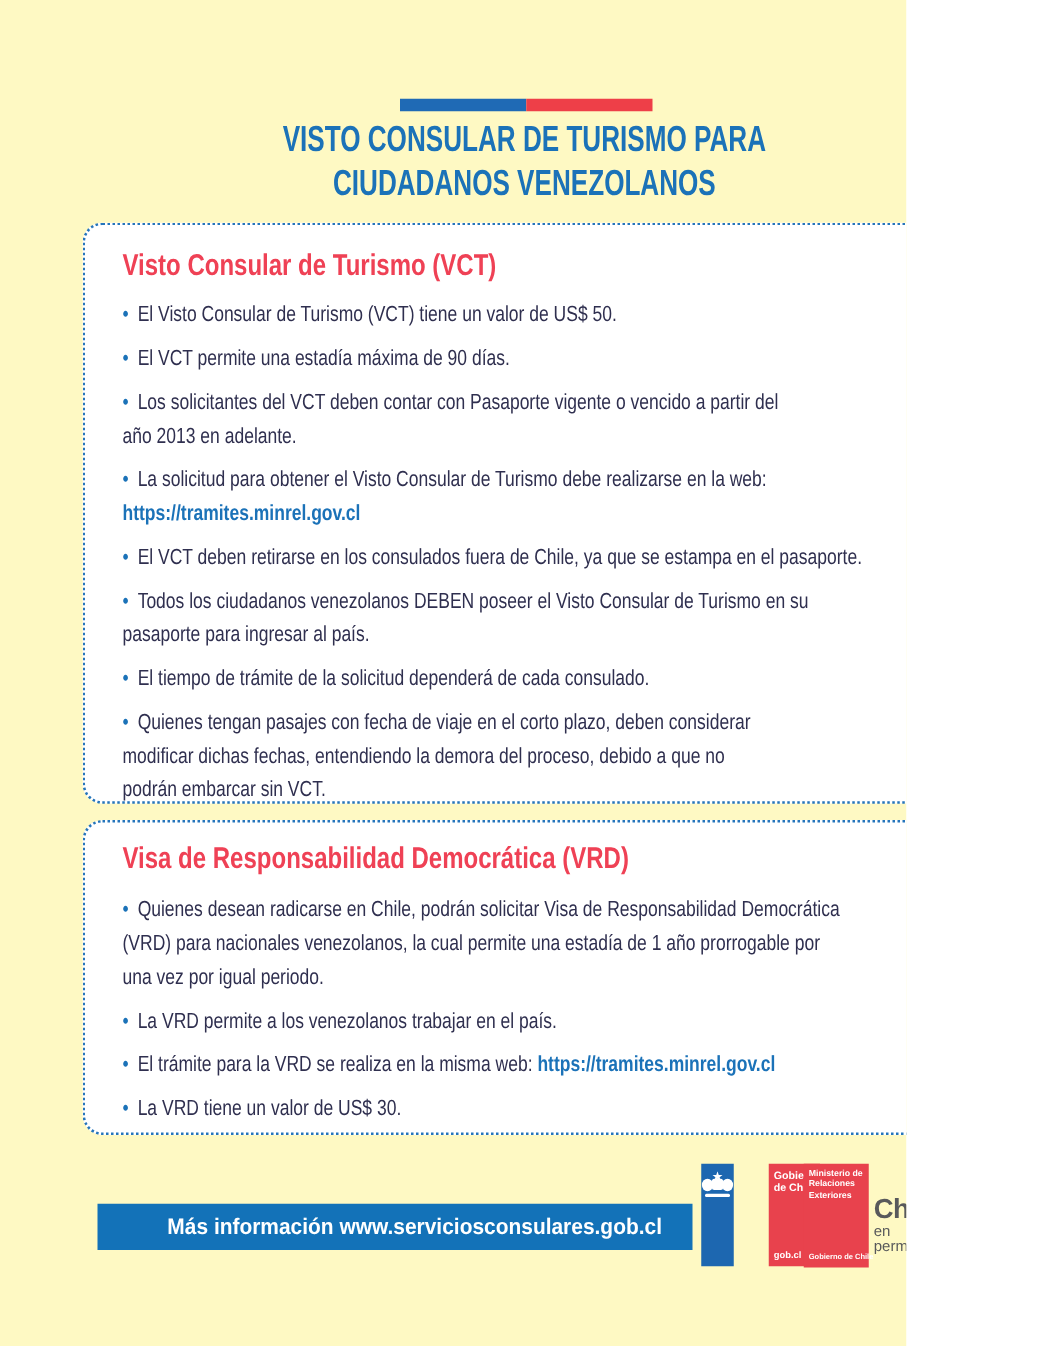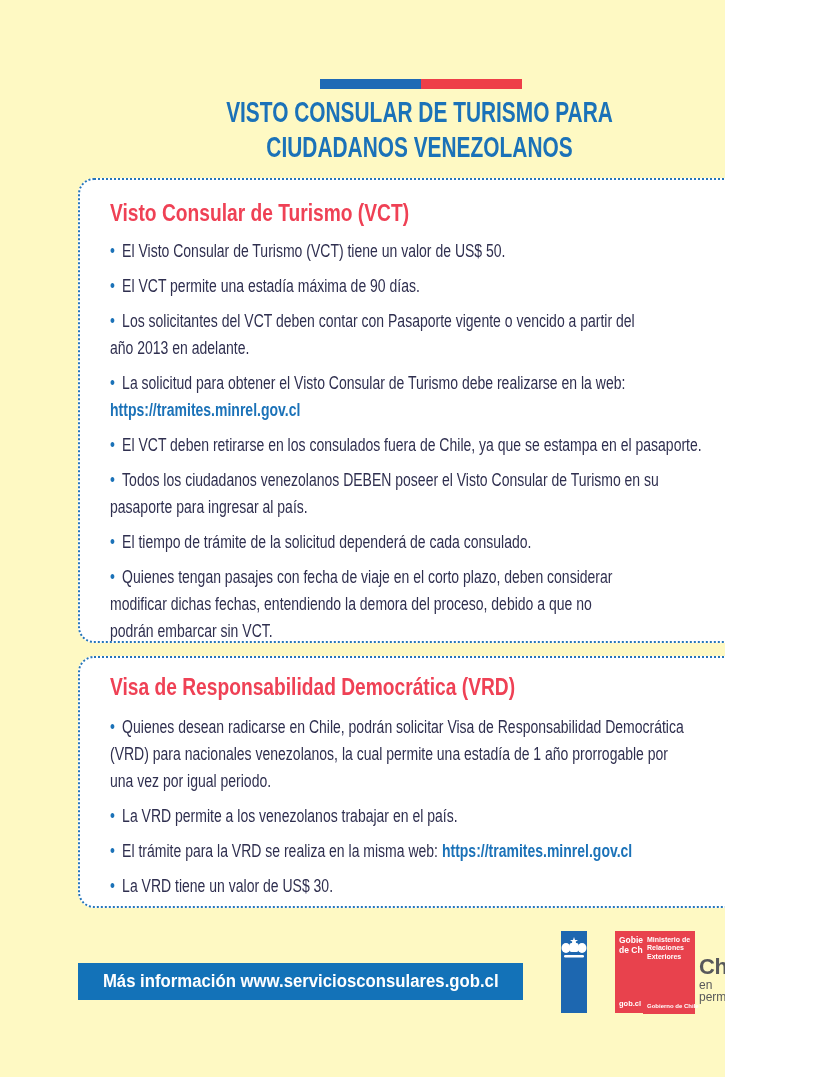--- a/index.html
+++ b/index.html
@@ -10,38 +10,38 @@
   .flagbar{position:absolute;left:320px;top:79px;width:202px;height:10px;display:flex;}
   .flagbar .half-blue{flex:1;background:var(--flag-blue,#1f6ab5);}
   .flagbar .half-red{flex:1;background:var(--flag-red,#ee3f48);}
 
   
   .title{position:absolute;left:0;top:95px;width:839px;text-align:center;
          color:var(--title-blue,#1b72b8);font-weight:bold;font-size:29px;line-height:35px;
          transform:scaleX(0.72);transform-origin:50% 0;white-space:pre-line;letter-spacing:0;}
 
   
-  .box{position:absolute;left:78px;width:681px;box-sizing:border-box;
+  .box{position:absolute;left:66px;width:681px;box-sizing:border-box;
        border:2px dotted var(--border-blue,#2575bb);border-radius:16px;
        padding:20px 0 0 30px;background:#fff;}
   .box1{top:178px;height:465px;}
   .box2{top:656px;height:252px;padding-top:16px;}
   .box-content{width:814px;transform:scaleX(0.8);transform-origin:0 0;}
   .box-heading{color:var(--heading-red,#ef4155);font-weight:bold;font-size:24px;
                line-height:26px;margin:0;}
   .bullet{margin:8px 0 0;font-size:17.5px;line-height:27px;color:var(--body-text,#2f2f4f);}
   .box1 .bullet:first-of-type{margin-top:12px;}
   .box2 .bullet:first-of-type{margin-top:14px;}
   .bullet .dot{color:var(--link-blue,#1b72b8);margin-right:9px;}
   .bullet .txt{white-space:pre-line;}
   .lnk{color:var(--link-blue,#1b72b8);font-weight:bold;text-decoration:none;}
 
   
   .banner{position:absolute;left:78px;top:963px;width:445px;height:37px;
-          background:var(--banner-blue,#1372b8);display:flex;align-items:center;justify-content:center;}
+          background:var(--banner-blue,#1372b8);display:flex;align-items:center;justify-content:center;padding-left:31px;}
   .banner span{color:#fff;font-weight:bold;font-size:18px;display:inline-block;
                transform:scaleX(0.93);transform-origin:50% 50%;white-space:nowrap;}
 
   
   .gob-logo{position:absolute;left:561px;top:931px;width:74px;height:82px;display:flex;gap:28px;}
   .gob-logo .col-blue{width:33px;background:var(--logo-blue,#1d67b0);display:flex;justify-content:center;}
   .gob-logo .col-red{width:41px;background:var(--logo-red,#e8424d);position:relative;}
   .gob-logo .gob-name{color:#fff;font-weight:bold;font-size:8.5px;line-height:1.12;
                       padding:5px 0 0 4px;white-space:pre-line;}
   .gob-logo .gobcl{position:absolute;left:4px;bottom:5px;color:#fff;font-weight:bold;font-size:7.5px;text-align:right;}

